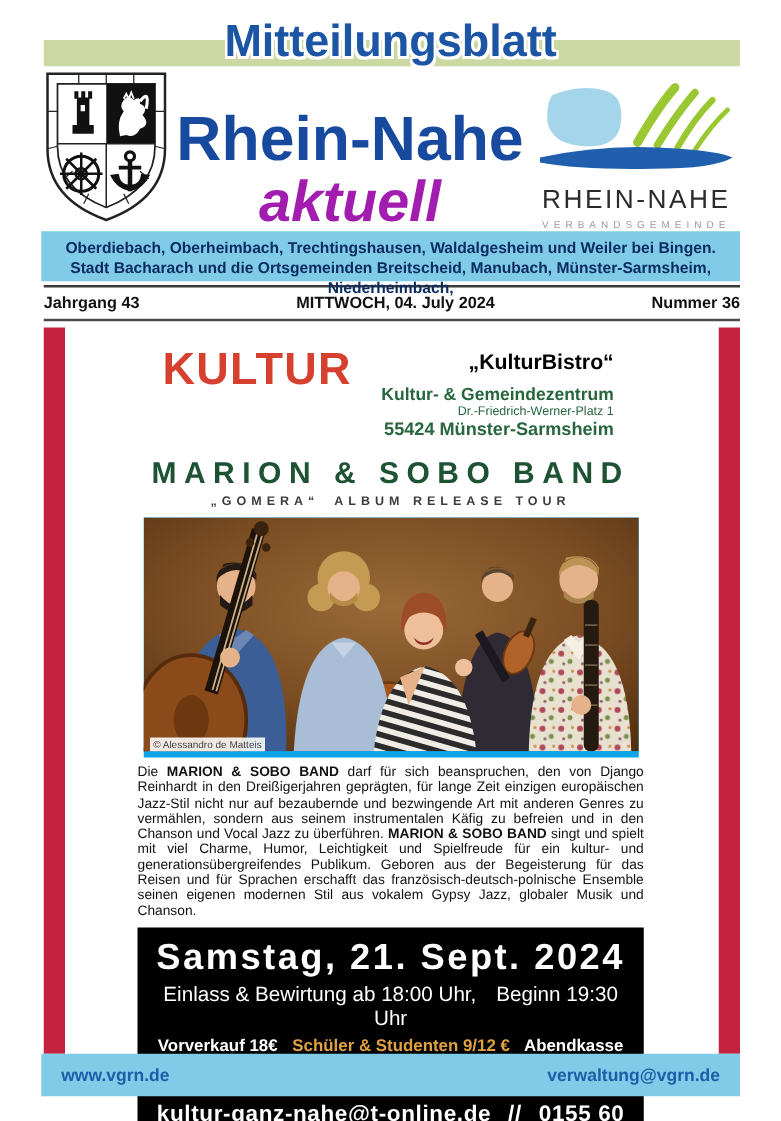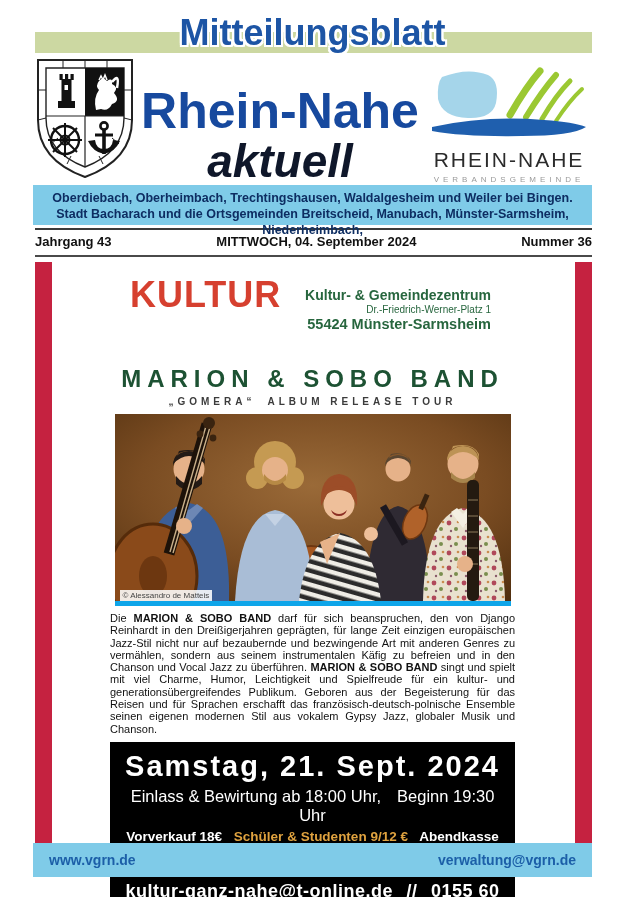--- a/index.html
+++ b/index.html
@@ -12,21 +12,21 @@
   .masthead-title{position:absolute;left:0;right:0;top:-2px;text-align:center;
     font-size:36px;font-weight:bold;color:#1d55a5;letter-spacing:0px;
     text-shadow:-2px 0 0 #fff,2px 0 0 #fff,0 -2px 0 #fff,0 2px 0 #fff,
       -2px -2px 0 #fff,2px 2px 0 #fff,-2px 2px 0 #fff,2px -2px 0 #fff;}
 
   
   .header-row{display:flex;align-items:flex-end;margin:2px 30px 0 33px;height:126px;}
   .coat{width:104px;flex:0 0 104px;}
   .titles{flex:1;text-align:center;padding-top:4px;}
   .title-main{font-size:50px;font-weight:bold;color:#17499e;line-height:1.0;letter-spacing:0;}
-  .title-sub{font-size:46px;font-weight:bold;font-style:italic;color:#0f172a;line-height:1.0;margin-top:2px;}
+  .title-sub{font-size:46px;font-weight:bold;font-style:italic;color:#a21caf;line-height:1.0;margin-top:2px;}
   .vg-logo{width:172px;flex:0 0 172px;text-align:center;padding-top:2px;}
   .vg-name{font-size:21px;letter-spacing:2px;color:#2b2b2b;font-weight:400;margin-top:1px;
            font-family:"Liberation Sans",sans-serif;}
   .vg-sub{font-size:8px;letter-spacing:4px;color:#9a9a9a;margin-top:3px;}
 
   
   .banner{margin:1px 33px 0;background:#7fcbe8;color:#0d2d62;text-align:center;
           font-weight:bold;font-size:12.5px;line-height:16px;padding:5px 10px 6px;box-sizing:border-box;height:40px;}
 
   
@@ -170,34 +170,35 @@
     </div>
   </div>
 
   <div class="banner">
     <div>Oberdiebach, Oberheimbach, Trechtingshausen, Waldalgesheim und Weiler bei Bingen.</div>
     <div>Stadt Bacharach und die Ortsgemeinden Breitscheid, Manubach, Münster-Sarmsheim, Niederheimbach,</div>
   </div>
 
   <div class="issue-bar">
     <span>Jahrgang 43</span>
-    <span class="issue-center">MITTWOCH, 04. September 2024</span>
+    <span class="issue-center">MITTWOCH, 04. July 2024</span>
     <span>Nummer 36</span>
   </div>
 
   <div class="red-bar left"></div>
   <div class="red-bar right"></div>
 
   <div class="poster">
 
     <div class="poster-head">
       <div class="kgn-logo">
         <div class="kgn-kultur">KULTUR</div>
       </div>
       <div class="venue">
+        <div class="venue-name">„KulturBistro“</div>
         <div class="venue-line1">Kultur- &amp; Gemeindezentrum</div>
         <div class="venue-line2">Dr.-Friedrich-Werner-Platz 1</div>
         <div class="venue-line3">55424 Münster-Sarmsheim</div>
       </div>
     </div>
 
     <div class="band-title">MARION &amp; SOBO BAND</div>
     <div class="tour-subtitle">
       <span>„GOMERA“</span><span class="tour-gap"></span><span>ALBUM RELEASE TOUR</span>
     </div>

